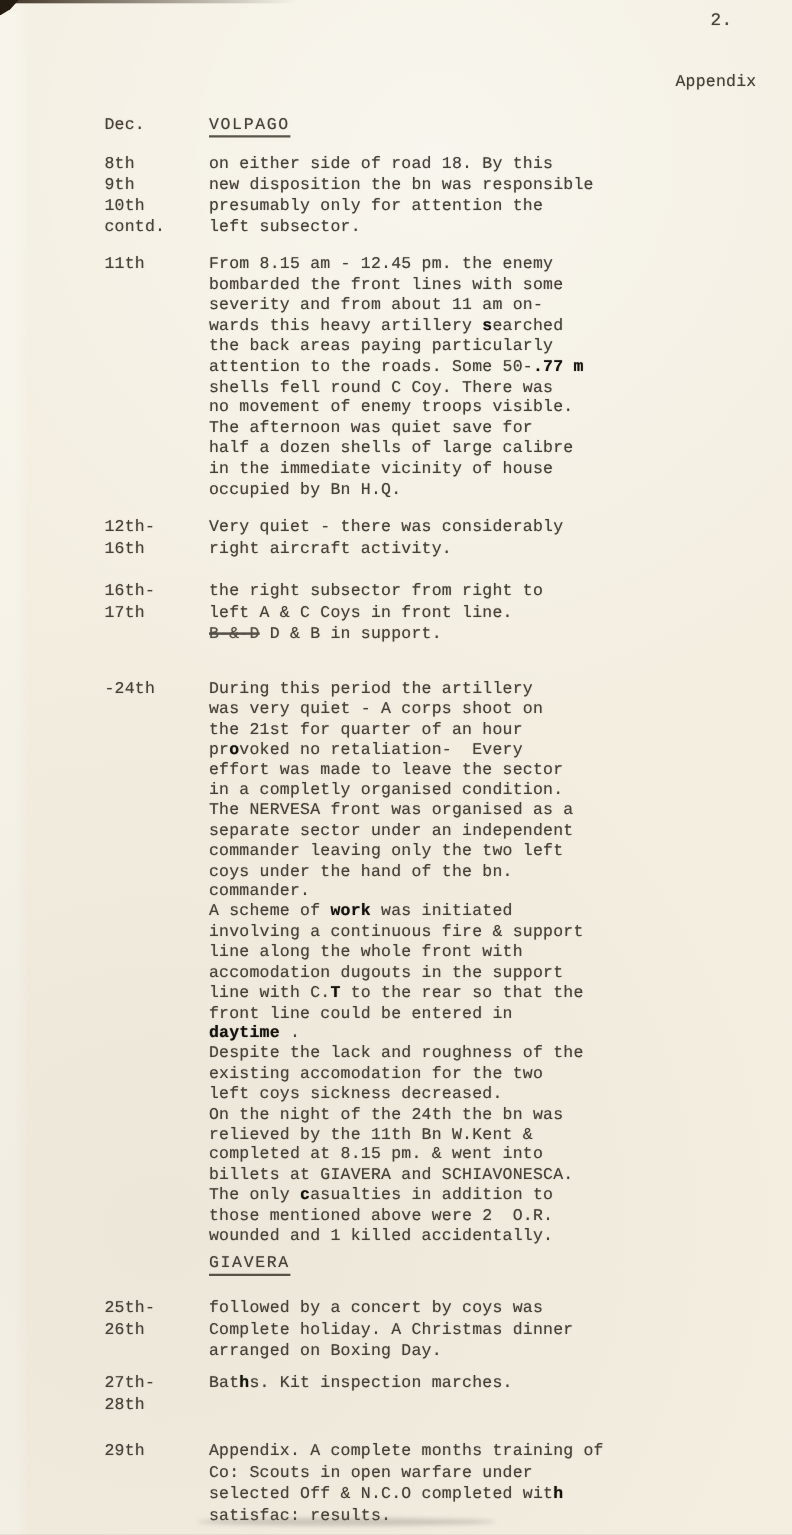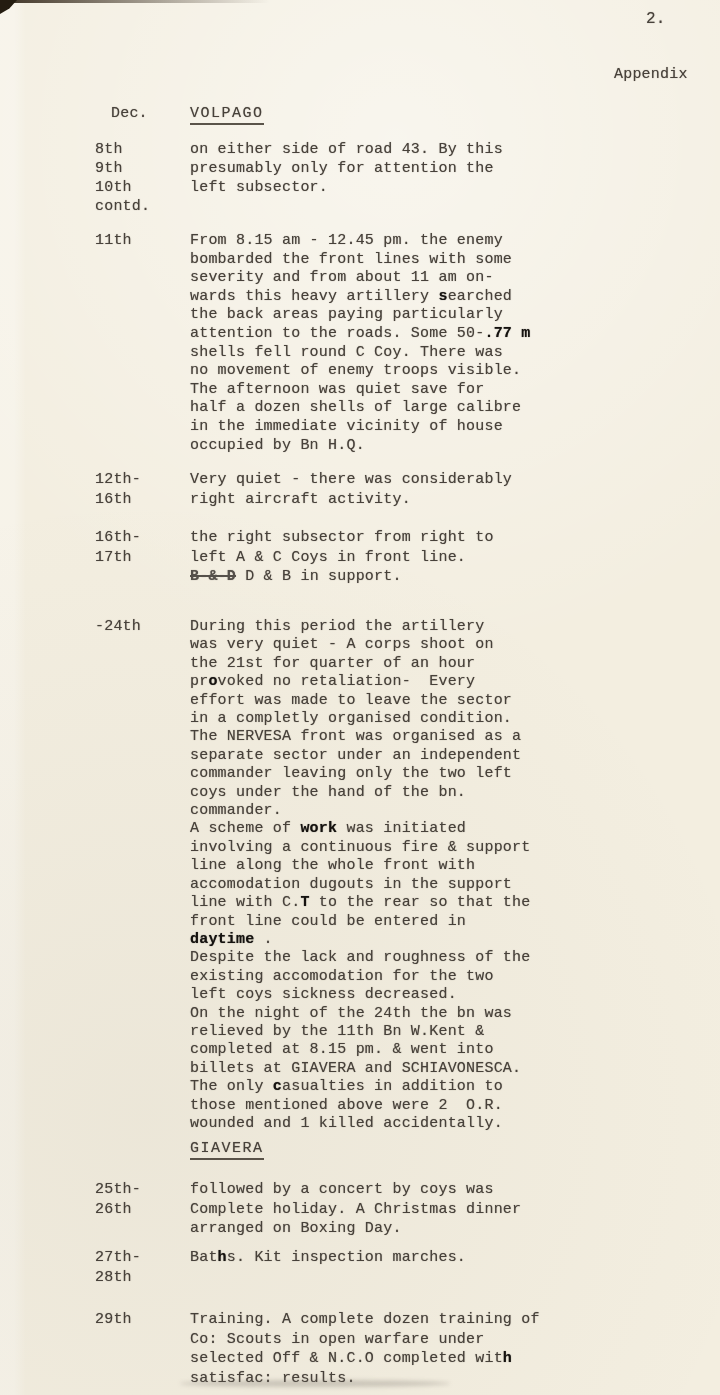--- a/index.html
+++ b/index.html
@@ -13,34 +13,34 @@
       linear-gradient(90deg, rgba(255,255,255,.30) 0 14px, rgba(255,255,255,0) 26px),
       #f3eee0;
     font-family:"Liberation Mono","DejaVu Sans Mono",monospace;
     font-size:15px;
     color:#47413a;
     overflow:hidden;
   }
   .ink{ text-shadow:0 0 1px rgba(74,66,56,.55); letter-spacing:.2px; }
   .pagenum{ position:absolute; left:646px; top:10px; font-size:16px; }
   .appendix{ position:absolute; left:614px; top:66px; }
-  .month{ position:absolute; left:95px; top:105px;margin-left:16px; }
+  .month{ position:absolute; left:95px; top:105px; }
   .sec-head{ position:absolute; left:190px; }
   .heading{
     letter-spacing:1.5px;
     padding-bottom:1px;
     border-bottom:2.5px solid rgba(62,55,46,.85);
     display:inline-block;
   }
   .entry{ position:absolute; left:0; width:720px; }
   .dates{ position:absolute; left:95px; top:0; white-space:pre; }
   .bodycol{ position:absolute; left:190px; top:0; white-space:pre; }
   .ln{ white-space:pre; }
   .b{ color:#15120f; font-weight:700; text-shadow:0 0 1px rgba(10,8,5,.6); }
-  .x{ text-decoration:line-through; text-decoration-thickness:2px; color:#55504a;font-weight:bold; }
+  .x{ text-decoration:line-through; text-decoration-thickness:2px; color:#55504a; }
   .topline{
     position:absolute; left:0; top:0; height:3px; width:270px;
     background:linear-gradient(90deg, rgba(42,30,16,.9), rgba(42,30,16,0));
   }
   .corner{
     position:absolute; left:0; top:0; width:17px; height:14px;
     background:#241c10;
     clip-path:polygon(0 0,100% 0,55% 60%,0 100%);
   }
   .smudge{
@@ -56,21 +56,21 @@
 <div class="page">
   <div class="topline"></div>
   <div class="corner"></div>
   <div class="pagenum ink">2.</div>
   <div class="appendix ink">Appendix</div>
   <div class="month ink">Dec.</div>
   <div id="entries">
       <div class="sec-head ink" style="top: 105px;"><span class="heading">VOLPAGO</span></div>
       <div class="entry ink" style="top: 140px; line-height: 19px;">
         <div class="dates"><div class="ln">8th</div><div class="ln">9th</div><div class="ln">10th</div><div class="ln">contd.</div></div>
-        <div class="bodycol"><div class="ln">on either side of road 43. By this</div><div class="ln">presumably only for attention the</div><div class="ln">left subsector.</div></div>
+        <div class="bodycol"><div class="ln">on either side of road 18. By this</div><div class="ln">new disposition the bn was responsible</div><div class="ln">presumably only for attention the</div><div class="ln">left subsector.</div></div>
       </div>
       <div class="entry ink" style="top: 232px; line-height: 18.6px;">
         <div class="dates"><div class="ln">11th</div></div>
         <div class="bodycol"><div class="ln">From 8.15 am - 12.45 pm. the enemy</div><div class="ln">bombarded the front lines with some</div><div class="ln">severity and from about 11 am on-</div><div class="ln">wards this heavy artillery <span class="b">s</span>earched</div><div class="ln">the back areas paying particularly</div><div class="ln">attention to the roads. Some 50-<span class="b">.77 m</span></div><div class="ln">shells fell round C Coy. There was</div><div class="ln">no movement of enemy troops visible.</div><div class="ln">The afternoon was quiet save for</div><div class="ln">half a dozen shells of large calibre</div><div class="ln">in the immediate vicinity of house</div><div class="ln">occupied by Bn H.Q.</div></div>
       </div>
       <div class="entry ink" style="top: 470px; line-height: 20px;">
         <div class="dates"><div class="ln">12th-</div><div class="ln">16th</div></div>
         <div class="bodycol"><div class="ln">Very quiet - there was considerably</div><div class="ln">right aircraft activity.</div></div>
       </div>
       <div class="entry ink" style="top: 528px; line-height: 19.5px;">
@@ -85,17 +85,17 @@
       <div class="entry ink" style="top: 1180px; line-height: 19.5px;">
         <div class="dates"><div class="ln">25th-</div><div class="ln">26th</div></div>
         <div class="bodycol"><div class="ln">followed by a concert by coys was</div><div class="ln">Complete holiday. A Christmas dinner</div><div class="ln">arranged on Boxing Day.</div></div>
       </div>
       <div class="entry ink" style="top: 1248px; line-height: 19.5px;">
         <div class="dates"><div class="ln">27th-</div><div class="ln">28th</div></div>
         <div class="bodycol"><div class="ln">Bat<span class="b">h</span>s. Kit inspection marches.</div></div>
       </div>
       <div class="entry ink" style="top: 1310px; line-height: 19.5px;">
         <div class="dates"><div class="ln">29th</div></div>
-        <div class="bodycol"><div class="ln">Training. A complete dozen training of</div><div class="ln">Co: Scouts in open warfare under</div><div class="ln">selected Off &amp; N.C.O completed wit<span class="b">h</span></div><div class="ln">satisfac: results.</div></div>
+        <div class="bodycol"><div class="ln">Appendix. A complete months training of</div><div class="ln">Co: Scouts in open warfare under</div><div class="ln">selected Off &amp; N.C.O completed wit<span class="b">h</span></div><div class="ln">satisfac: results.</div></div>
       </div>
     </div>
   <div class="smudge"></div>
 </div>
 
 </body></html>

